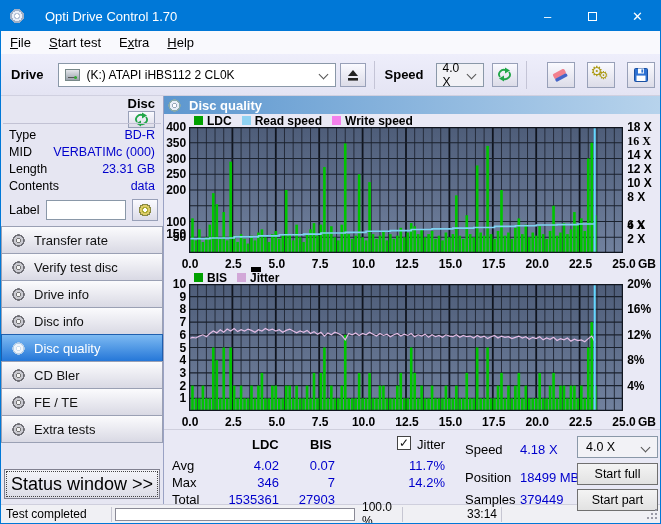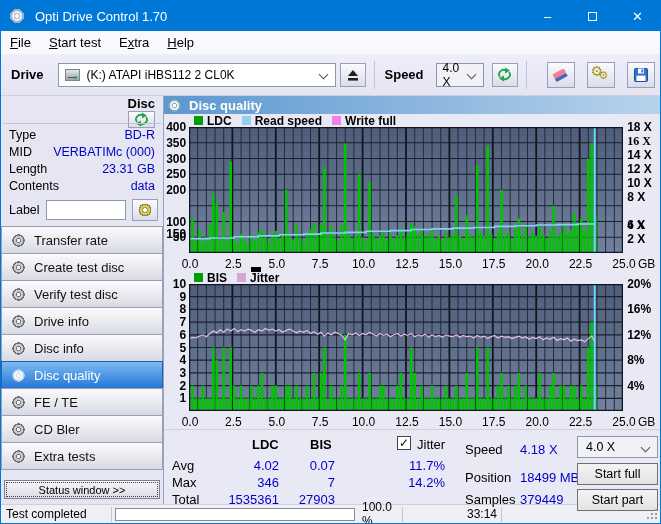--- a/index.html
+++ b/index.html
@@ -4,21 +4,21 @@
 <style>
   * { margin:0; padding:0; box-sizing:border-box; }
   body { font-family:"Liberation Sans", sans-serif; background:#888; }
   .window { width:661px; height:524px; position:relative; background:#e9e9f5;
             border:1px solid #0078d7; display:flex; flex-direction:column; overflow:hidden; }
 
   
   .titlebar { height:30px; background:#0078d7; display:flex; align-items:center; flex:0 0 auto; }
   .app-icon { width:16px; height:16px; margin-left:8px; border-radius:50%;
     background: radial-gradient(circle at 50% 50%, #ffffff 0 2px, #b8c4d8 2px 3px, #e8eef8 3px 5px, #9fb0c8 5px 7px, transparent 7px); }
-  .title-text { color:#fff; font-size:13px; margin-left:10px; flex:1; }
+  .title-text { color:#fff; font-size:13px; margin-left:20px; flex:1; }
   .winbtn { width:45px; height:30px; display:flex; align-items:center; justify-content:center;
             color:#fff; font-size:13px; }
   .maxglyph { width:9px; height:9px; border:1px solid #fff; display:block; }
 
   
   .menubar { height:23px; background:#f9f9fd; display:flex; align-items:center; font-size:13px; flex:0 0 auto; }
   .menu-item { padding:2px 9px; color:#000; }
   .u { text-decoration:underline; }
 
   
@@ -67,22 +67,22 @@
 
   .nav { display:flex; flex-direction:column; }
   .nav-btn { height:28px; margin-top:-1px; border:1px solid #9aa0b4; background:linear-gradient(#fbfbfd,#d9d9e4);
              display:flex; align-items:center; font-size:13px; color:#111; padding-left:10px; }
   .nav-btn.active { background:linear-gradient(#7dbaf2,#2577d8); color:#fff; border-color:#1f5fae; }
   .cd-ico { width:13px; height:13px; border-radius:50%; margin-right:9px; flex:0 0 auto;
      background: radial-gradient(circle at 50% 50%, #f4f4f4 0 1.5px, #777 1.5px 2.5px, #c9c9d0 2.5px 4.5px, #6d6d74 4.5px 6.2px, transparent 6.2px); }
   .nav-btn.active .cd-ico {
      background: radial-gradient(circle at 50% 50%, #fff 0 1.5px, #cde 1.5px 2.5px, #eef4fa 2.5px 4.5px, #b8d0e8 4.5px 6.2px, transparent 6.2px); }
   .sidebar-spacer { flex:1; }
-  .statuswin-btn { margin:0 3px 5px 3px; height:19px; border:1px solid #808090; background:linear-gradient(#f4f4f8,#dcdce6);
-     font-size:11px; display:flex; align-items:center; justify-content:center; outline:1px dotted #444; outline-offset:-3px; }
+  .statuswin-btn { margin:0 3px 5px 3px; height:30px; border:1px solid #808090; background:linear-gradient(#f4f4f8,#dcdce6);
+     font-size:18px; display:flex; align-items:center; justify-content:center; outline:1px dotted #444; outline-offset:-3px; }
 
   
   .main { flex:1; border-left:1px solid #9aa2c4; display:flex; flex-direction:column; background:#e9e9f5; min-width:0; }
   .panel-title { height:18px; background:linear-gradient(90deg,#5d97cf,#b7d3ec); display:flex; align-items:center;
                  color:#fff; font-weight:bold; font-size:13px; flex:0 0 auto; }
   .panel-title .cd-ico { margin:0 8px 0 4px;
      background: radial-gradient(circle at 50% 50%, #fff 0 1.5px, #9ab 1.5px 2.5px, #e8eef6 2.5px 4.5px, #8aa 4.5px 6.2px, transparent 6.2px); }
 
   .legend-row { height:13px; display:flex; align-items:center; padding-left:30px; font-size:12px; font-weight:600;
                 position:relative; flex:0 0 auto; }
@@ -91,21 +91,21 @@
   .black-marker { position:absolute; left:87px; top:-4px; width:10px; height:5px; background:#000; }
 
   .chart-wrap { display:flex; flex:0 0 auto; }
   .ycol { position:relative; font-size:12px; font-weight:bold; }
   .ycol-l { width:26px; }
   .ycol-r { width:38px; }
   .ycol span { position:absolute; height:12px; line-height:12px; }
   .ycol-l span { right:3px; }
   .ycol-r span { left:4px; }
   .plot { position:relative; }
-  .xrow { height:14px; position:relative; font-size:12px; font-weight:normal; flex:0 0 auto;padding-left:28px; }
+  .xrow { height:14px; position:relative; font-size:12px; font-weight:bold; flex:0 0 auto;padding-left:28px; }
   .xrow span { position:absolute; top:0; transform:translateX(-50%); }
   .xrow span.unit { transform:none; }
 
   
   .stats { position:relative; flex:1; font-size:13px; border-top:1px solid #cfcfdd; }
   .st { position:absolute; white-space:nowrap; }
   .blue { color:#0000cc; }
   .r { text-align:right; }
   .checkbox { position:absolute; width:14px; height:14px; background:#fff; border:1px solid #444;
               font-size:12px; line-height:13px; text-align:center; color:#111; }
@@ -243,45 +243,41 @@
         </div>
       </div>
 
       <div class="nav">
         <div class="nav-btn">
             <span class="cd-ico"></span>
             <span>Transfer rate</span>
           </div>
         <div class="nav-btn">
             <span class="cd-ico"></span>
-            <span>Create test disc</span>
-          </div>
-        <div class="nav-btn">
-            <span class="cd-ico"></span>
             <span>Verify test disc</span>
           </div>
         <div class="nav-btn">
             <span class="cd-ico"></span>
             <span>Drive info</span>
           </div>
         <div class="nav-btn">
             <span class="cd-ico"></span>
             <span>Disc info</span>
           </div>
         <div class="nav-btn active">
             <span class="cd-ico"></span>
             <span>Disc quality</span>
           </div>
         <div class="nav-btn">
             <span class="cd-ico"></span>
-            <span>FE / TE</span>
+            <span>CD Bler</span>
           </div>
         <div class="nav-btn">
             <span class="cd-ico"></span>
-            <span>CD Bler</span>
+            <span>FE / TE</span>
           </div>
         <div class="nav-btn">
             <span class="cd-ico"></span>
             <span>Extra tests</span>
           </div>
       </div>
       <div class="sidebar-spacer"></div>
       <div class="statuswin-btn">Status window &gt;&gt;</div>
     </div>
 
@@ -290,21 +286,21 @@
         <span class="cd-ico"></span>
         <span>Disc quality</span>
       </div>
 
       <div class="legend-row">
         <span class="legend-sq" style="background: rgb(0, 160, 0);"></span>
         <span>LDC</span>
         <span class="legend-sq" style="background: rgb(143, 210, 242);"></span>
         <span>Read speed</span>
         <span class="legend-sq" style="background: rgb(244, 128, 236);"></span>
-        <span>Write full</span>
+        <span>Write speed</span>
       </div>
 
       <div class="chart-wrap">
         <div class="ycol ycol-l" id="c0-yl">
             <span style="top: -6px;">400</span>
             <span style="top: 9.75px;">350</span>
             <span style="top: 25.5px;">300</span>
             <span style="top: 41.25px;">250</span>
             <span style="top: 57px;">200</span>
             <span style="top: 72.75px; margin-top: 28px;">150</span>

